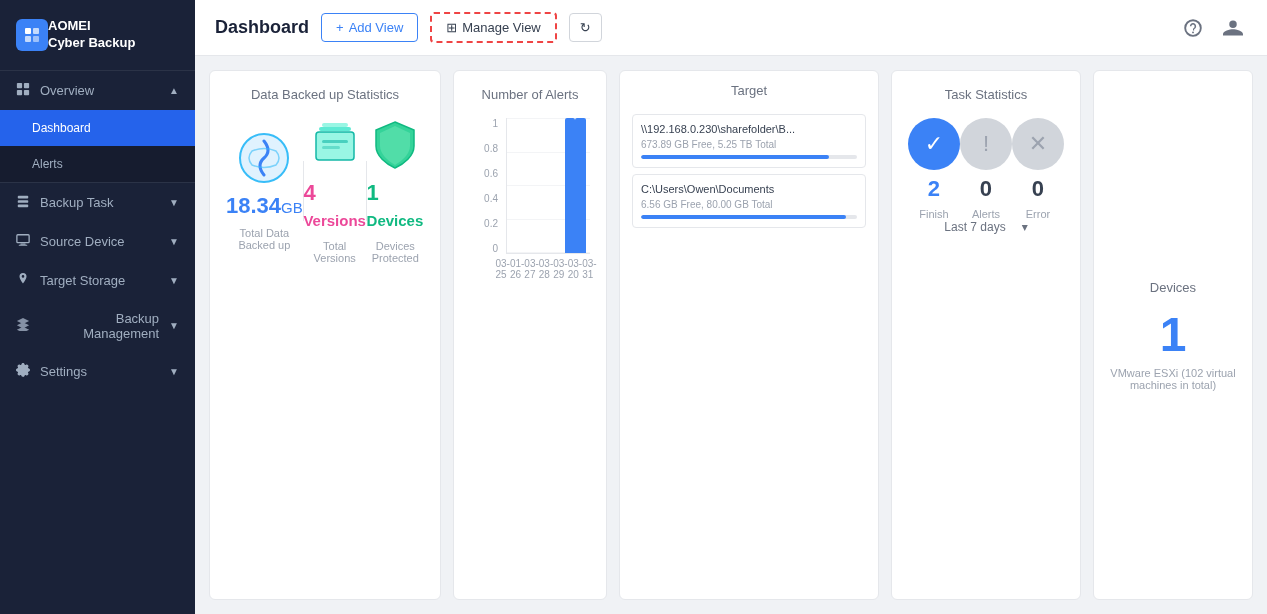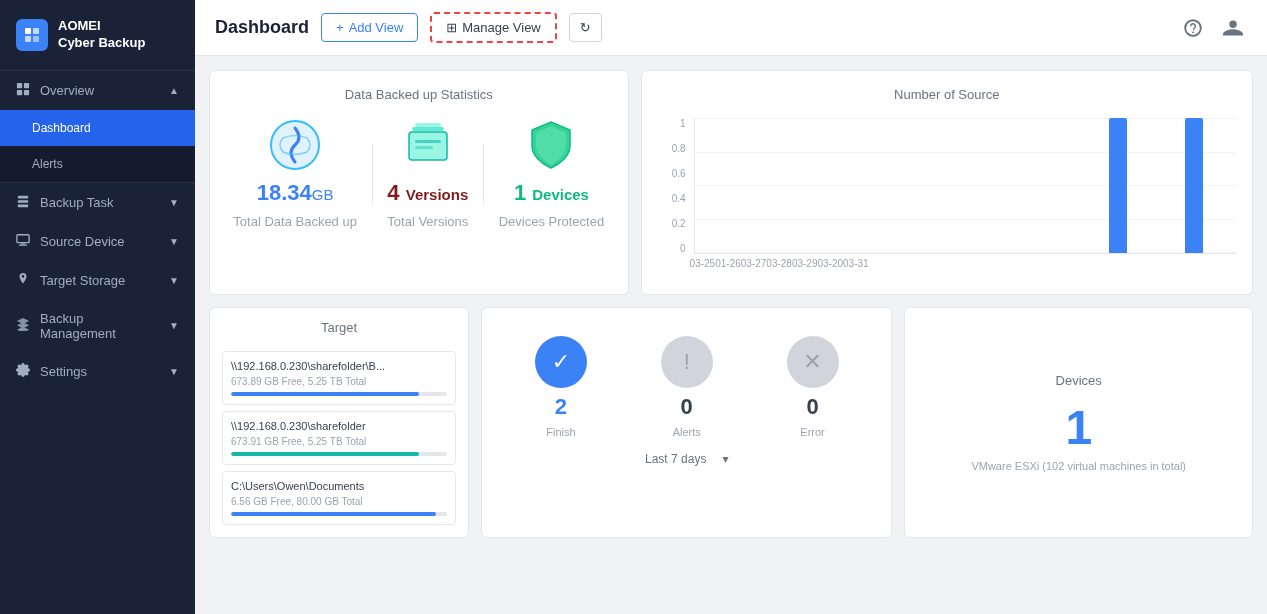--- a/index.html
+++ b/index.html
@@ -1,72 +1,72 @@
 <!DOCTYPE html>
 <html><head>
   <meta charset="utf-8">
   <style>
     * { margin: 0; padding: 0; box-sizing: border-box; }
     body { font-family: 'Segoe UI', Arial, sans-serif; background: #f0f2f5; display: flex; height: 614px; width: 1267px; overflow: hidden; font-size: 13px; }
 
     
     .sidebar { width: 195px; background: #1a2238; color: #fff; display: flex; flex-direction: column; flex-shrink: 0; }
-    .sidebar-logo { display: flex; align-items: center; padding: 18px 16px; gap: 10px; }
+    .sidebar-logo { display: flex; align-items: center; padding: 18px 16px; gap: 0; }
     .logo-icon { width: 32px; height: 32px; background: #3b82f6; border-radius: 6px; display: flex; align-items: center; justify-content: center; font-size: 16px; color: #fff; font-weight: bold; }
     .logo-text { font-size: 13px; font-weight: 600; line-height: 1.3; color: #fff; }
-    .sidebar-nav { flex: 1; }
+    .sidebar-nav { flex: 1; text-align: right; }
     .nav-section { border-top: 1px solid rgba(255,255,255,0.08); }
     .nav-item { display: flex; align-items: center; padding: 11px 16px; cursor: pointer; color: #a0aec0; font-size: 13px; gap: 10px; position: relative; }
     .nav-item.active { background: #2563eb; color: #fff; }
     .nav-item.section-header { color: #a0aec0; font-size: 13px; }
     .nav-item .arrow { margin-left: auto; font-size: 10px; }
     .nav-sub { background: rgba(0,0,0,0.15); }
     .nav-sub .nav-item { padding-left: 32px; font-size: 12px; }
     .nav-sub .nav-item.active { background: #2563eb; color: #fff; }
 
     
     .main { flex: 1; display: flex; flex-direction: column; overflow: hidden; }
     .topbar { background: #fff; padding: 12px 20px; display: flex; align-items: center; justify-content: space-between; border-bottom: 1px solid #e5e7eb; }
     .topbar-title { font-size: 18px; font-weight: 600; color: #1a2238; }
     .btn-add { background: #fff; border: 1px solid #3b82f6; color: #3b82f6; padding: 6px 14px; border-radius: 4px; cursor: pointer; font-size: 13px; display: flex; align-items: center; gap: 5px; }
     .btn-manage { background: #fff; border: 2px dashed #ef4444; color: #374151; padding: 6px 14px; border-radius: 4px; cursor: pointer; font-size: 13px; display: flex; align-items: center; gap: 5px; }
     .btn-refresh { background: #fff; border: 1px solid #d1d5db; color: #374151; padding: 6px 10px; border-radius: 4px; cursor: pointer; font-size: 13px; }
     .topbar-right { display: flex; align-items: center; gap: 12px; }
     .icon-btn { width: 28px; height: 28px; border-radius: 50%; display: flex; align-items: center; justify-content: center; cursor: pointer; color: #6b7280; font-size: 16px; }
 
     
-    .content { flex: 1; padding: 14px; overflow-y: auto; display: flex; flex-direction: column; gap: 12px; }
+    .content { flex: 1; padding: 14px; overflow-y: auto; display: flex; gap: 12px; }
 
     
     .row { display: flex; gap: 12px; }
     .card { background: #fff; border-radius: 6px; border: 1px solid #e5e7eb; }
 
     
     .stats-card { flex: 1; padding: 16px; }
     .card-title { font-size: 13px; color: #6b7280; text-align: center; margin-bottom: 16px; }
     .stats-items { display: flex; justify-content: space-around; align-items: center; }
     .stat-item { display: flex; flex-direction: column; align-items: center; gap: 8px; }
     .stat-icon { width: 54px; height: 54px; }
     .stat-value { font-size: 22px; font-weight: 700; }
     .stat-value .unit { font-size: 15px; font-weight: 400; }
     .stat-value.blue { color: #3b82f6; }
-    .stat-value.teal { color: #7f1d1d; }
+    .stat-value.teal { color: #ec4899; }
     .stat-value.green { color: #10b981; }
-    .stat-label { font-size: 13px; color: #9ca3af; }
+    .stat-label { font-size: 11px; color: #9ca3af; text-align: center; }
 
     
     .chart-card { flex: 1.5; padding: 16px; }
     .chart-area { position: relative; height: 160px; margin-top: 8px; }
     .chart-yaxis { position: absolute; left: 0; top: 0; bottom: 24px; width: 32px; display: flex; flex-direction: column; justify-content: space-between; align-items: flex-end; padding-right: 4px; font-size: 10px; color: #9ca3af; }
     .chart-plot { position: absolute; left: 36px; right: 0; top: 0; bottom: 24px; border-left: 1px solid #e5e7eb; border-bottom: 1px solid #e5e7eb; }
     .chart-gridlines { position: absolute; left: 0; right: 0; top: 0; bottom: 0; display: flex; flex-direction: column; justify-content: space-between; }
     .gridline { border-top: 1px solid #f3f4f6; width: 100%; }
     .chart-bars { position: absolute; left: 0; right: 0; bottom: 0; top: 0; display: flex; align-items: flex-end; justify-content: space-around; padding: 0 4px; }
     .bar { background: #3b82f6; border-radius: 2px 2px 0 0; width: 18px; }
-    .chart-xaxis { position: absolute; left: 32px; right: 0; bottom: 0; height: 20px; display: flex; justify-content: flex-start; }
+    .chart-xaxis { position: absolute; left: 32px; right: 0; bottom: 0; height: 20px; display: flex; justify-content: center; }
     .x-label { font-size: 10px; color: #9ca3af; }
 
     
     .target-card { width: 260px; padding: 12px; }
     .target-list { display: flex; flex-direction: column; gap: 6px; }
     .target-item { border: 1px solid #e5e7eb; border-radius: 4px; padding: 8px; }
     .target-path { font-size: 11px; color: #374151; margin-bottom: 4px; white-space: nowrap; overflow: hidden; text-overflow: ellipsis; }
     .target-size { font-size: 10px; color: #9ca3af; margin-bottom: 5px; }
     .progress-bar { height: 4px; background: #e5e7eb; border-radius: 2px; overflow: hidden; }
     .progress-fill { height: 100%; border-radius: 2px; }
@@ -76,21 +76,21 @@
     .task-card { flex: 1.2; padding: 16px; }
     .task-stats { display: flex; justify-content: space-around; align-items: center; margin-top: 12px; }
     .task-stat { display: flex; flex-direction: column; align-items: center; gap: 6px; }
     .task-icon { width: 52px; height: 52px; border-radius: 50%; display: flex; align-items: center; justify-content: center; font-size: 22px; }
     .task-icon.success { background: #3b82f6; color: #fff; }
     .task-icon.warning { background: #d1d5db; color: #9ca3af; }
     .task-icon.error { background: #d1d5db; color: #9ca3af; }
     .task-num { font-size: 22px; font-weight: 700; color: #374151; }
     .task-num.blue { color: #3b82f6; }
     .task-label { font-size: 11px; color: #9ca3af; }
-    .task-footer { display: flex; justify-content: center; margin-top: 14px; font-size: 12px; color: #6b7280; align-items: flex-start; gap: 16px; cursor: pointer; }
+    .task-footer { display: flex; justify-content: center; font-size: 12px; color: #6b7280; align-items: flex-start; gap: 16px; cursor: pointer; }
 
     .devices-card { flex: 1; padding: 16px; display: flex; flex-direction: column; align-items: center; justify-content: center; }
     .devices-num { font-size: 48px; font-weight: 800; color: #3b82f6; line-height: 1; margin-bottom: 8px; }
     .devices-desc { font-size: 11px; color: #9ca3af; text-align: center; }
   </style>
 </head>
 <body>
 
 <div class="sidebar">
   <div class="sidebar-logo">
@@ -266,21 +266,21 @@
             </svg>
             <div class="stat-value green">
               <span>1</span> <span style="font-size:15px;">Devices</span>
             </div>
             <div class="stat-label">Devices Protected</div>
           </div>
         </div>
       </div>
 
       <div class="card chart-card">
-        <div class="card-title">Number of Source</div>
+        <div class="card-title">Number of Alerts</div>
         <div class="chart-area">
           <div class="chart-yaxis">
             <span>1</span>
             <span>0.8</span>
             <span>0.6</span>
             <span>0.4</span>
             <span>0.2</span>
             <span>0</span>
           </div>
           <div class="chart-plot">
@@ -320,37 +320,31 @@
         <div class="card-title">Target</div>
         <div class="target-list">
           <div class="target-item">
             <div class="target-path">\\192.168.0.230\sharefolder\B...</div>
             <div class="target-size">673.89 GB Free, 5.25 TB Total</div>
             <div class="progress-bar">
                 <div class="progress-fill blue" style="width:87%"></div>
               </div>
           </div>
           <div class="target-item">
-            <div class="target-path">\\192.168.0.230\sharefolder</div>
-            <div class="target-size">673.91 GB Free, 5.25 TB Total</div>
-            <div class="progress-bar">
-                <div class="progress-fill teal" style="width:87%"></div>
-              </div>
-          </div>
-          <div class="target-item">
             <div class="target-path">C:\Users\Owen\Documents</div>
             <div class="target-size">6.56 GB Free, 80.00 GB Total</div>
             <div class="progress-bar">
                 <div class="progress-fill blue" style="width:95%"></div>
               </div>
           </div>
         </div>
       </div>
 
       <div class="card task-card">
+        <div class="card-title">Task Statistics</div>
         <div class="task-stats">
           <div class="task-stat">
             <div class="task-icon success">✓</div>
             <div class="task-num blue">2</div>
             <div class="task-label">Finish</div>
           </div>
           <div class="task-stat">
             <div class="task-icon warning">!</div>
             <div class="task-num">0</div>
             <div class="task-label">Alerts</div>

